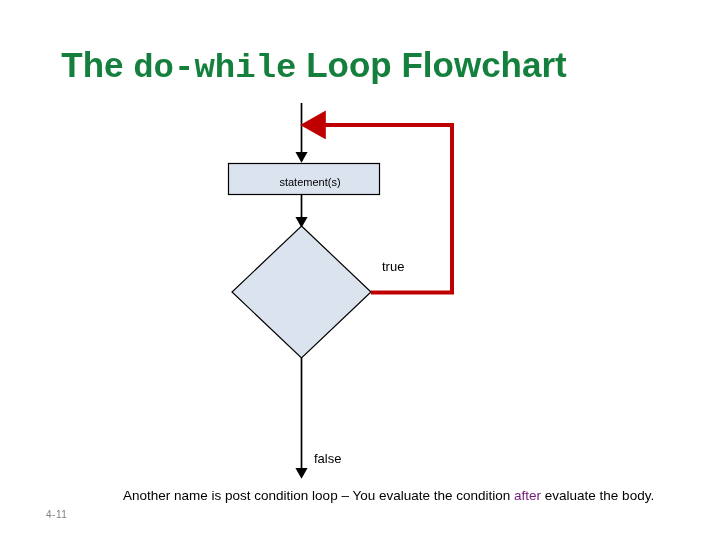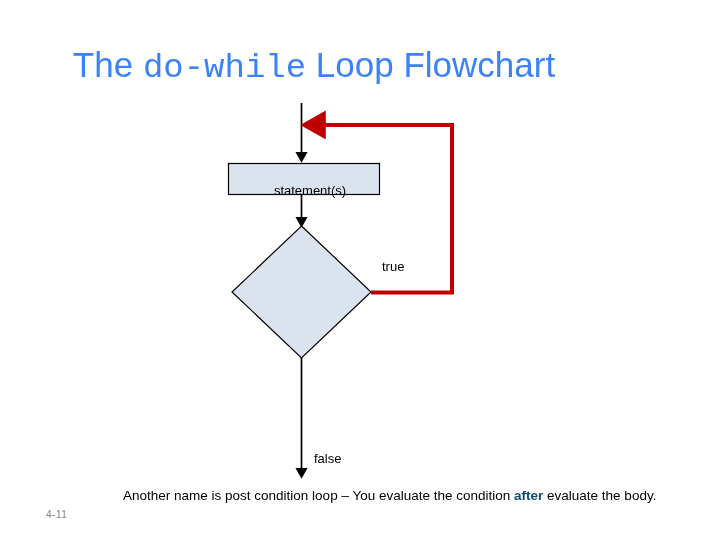--- a/index.html
+++ b/index.html
@@ -22,23 +22,23 @@
 
   
   #title {
     position: absolute;
     left: 0;
     top: 44px;
     width: 628px;
     text-align: center;
     font-size: 35px;
     line-height: 42px;
-    font-weight: normal;
+    font-weight: bold;
     white-space: nowrap;
-    color: #3b82f6;
+    color: #15803d;
   }
   #title .mono {
     font-family: "Liberation Mono", "DejaVu Sans Mono", monospace;
     font-size: 34px;
     letter-spacing: 0px;
   }
 
   
   #chart-svg {
     position: absolute;
@@ -49,23 +49,23 @@
   }
 
   
   .shape-label {
     position: absolute;
     text-align: center;
     color: #000000;
   }
   #statement-text {
     left: 228px;
-    top: 182px;
+    top: 174px;
     width: 164px;
-    font-size: 13px;
+    font-size: 11px;
     line-height: 17px;
   }
   #diamond-text {
     left: 232px;
     top: 267px;
     width: 140px;
     font-size: 13px;
     line-height: 19px;
   }
   #diamond-text .mono {
@@ -100,22 +100,22 @@
   #footer-note {
     position: absolute;
     left: 123px;
     top: 485px;
     width: 566px;
     font-size: 13.5px;
     line-height: 21px;
     color: #000000;
   }
   #footer-note .accent {
-    color: #0c4a6e;
-    font-weight: bold;
+    color: #701a75;
+    font-weight: normal;
   }
   #slide-number {
     position: absolute;
     left: 46px;
     top: 509px;
     font-size: 10px;
     color: #808080;
     letter-spacing: 0.5px;
   }
 </style>

